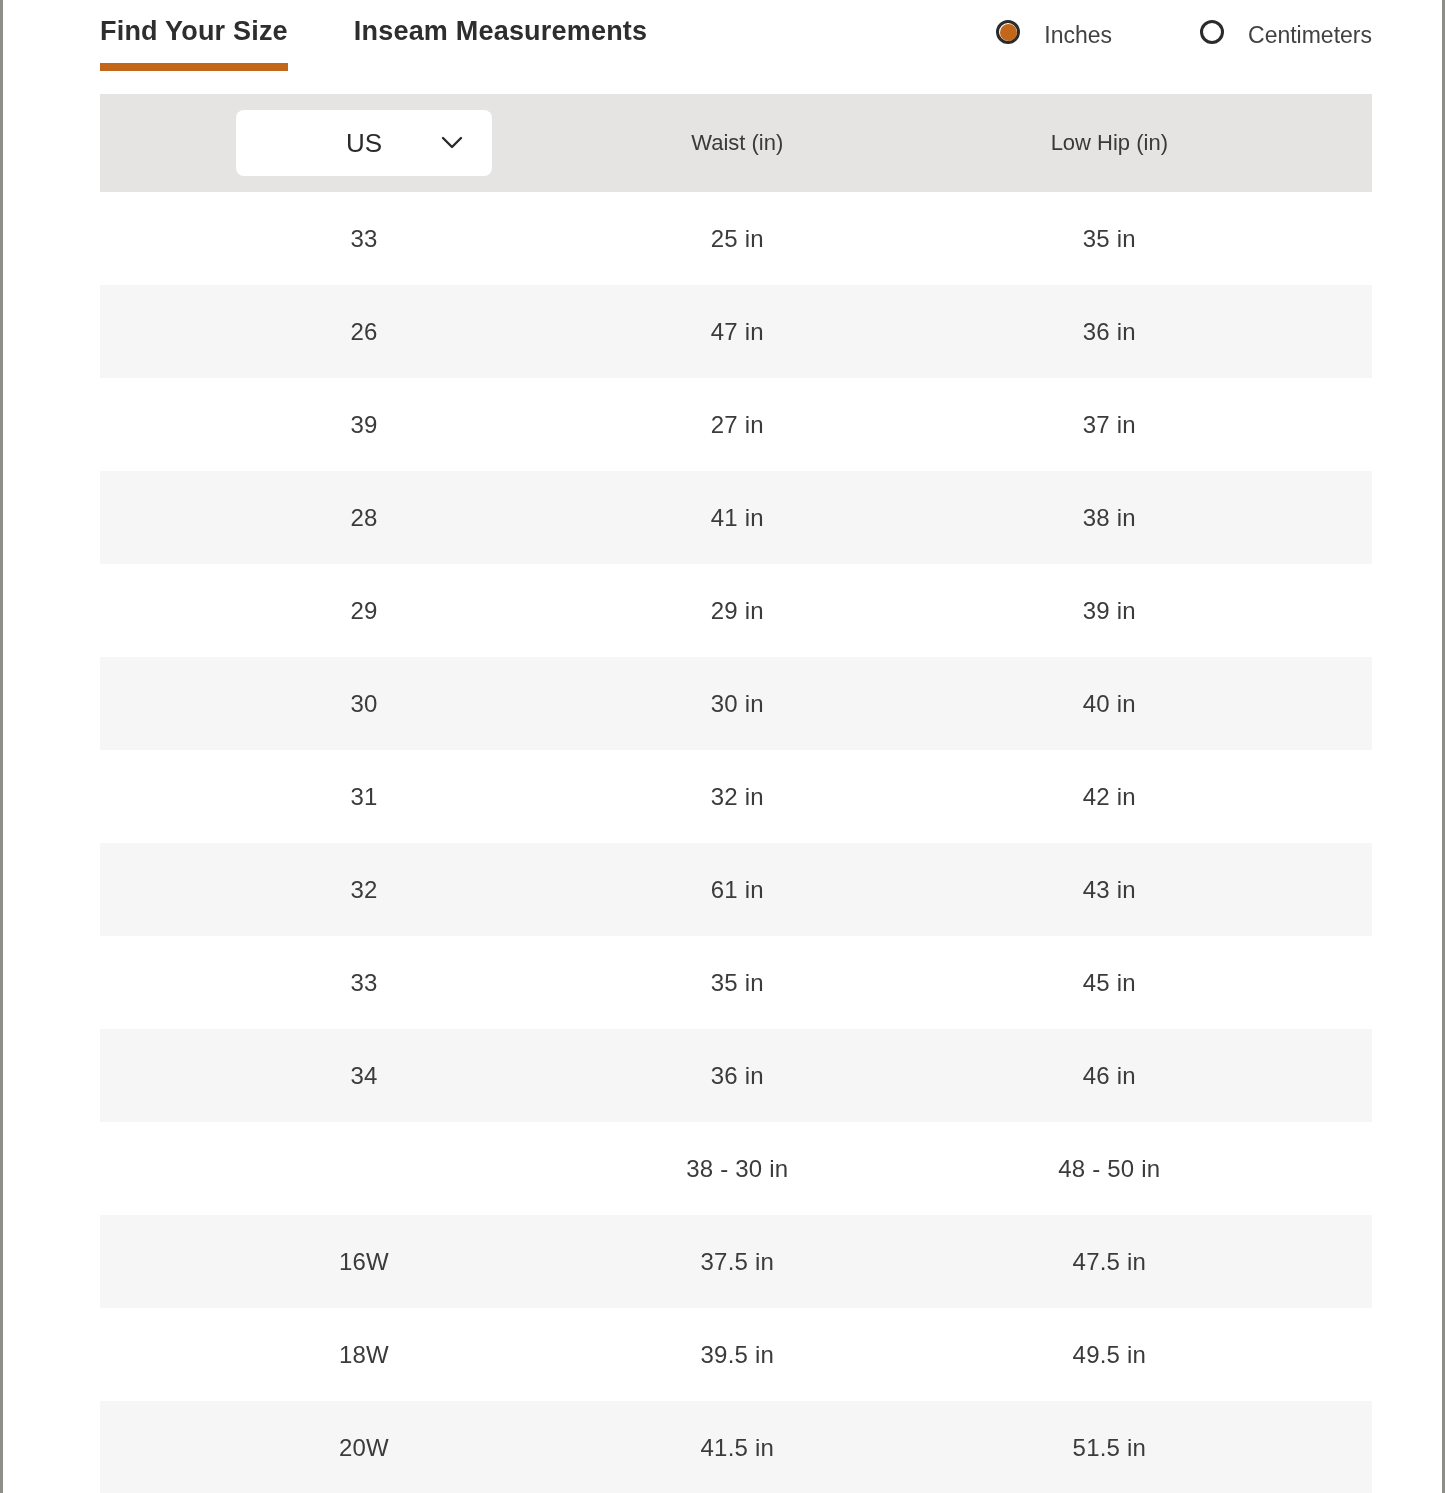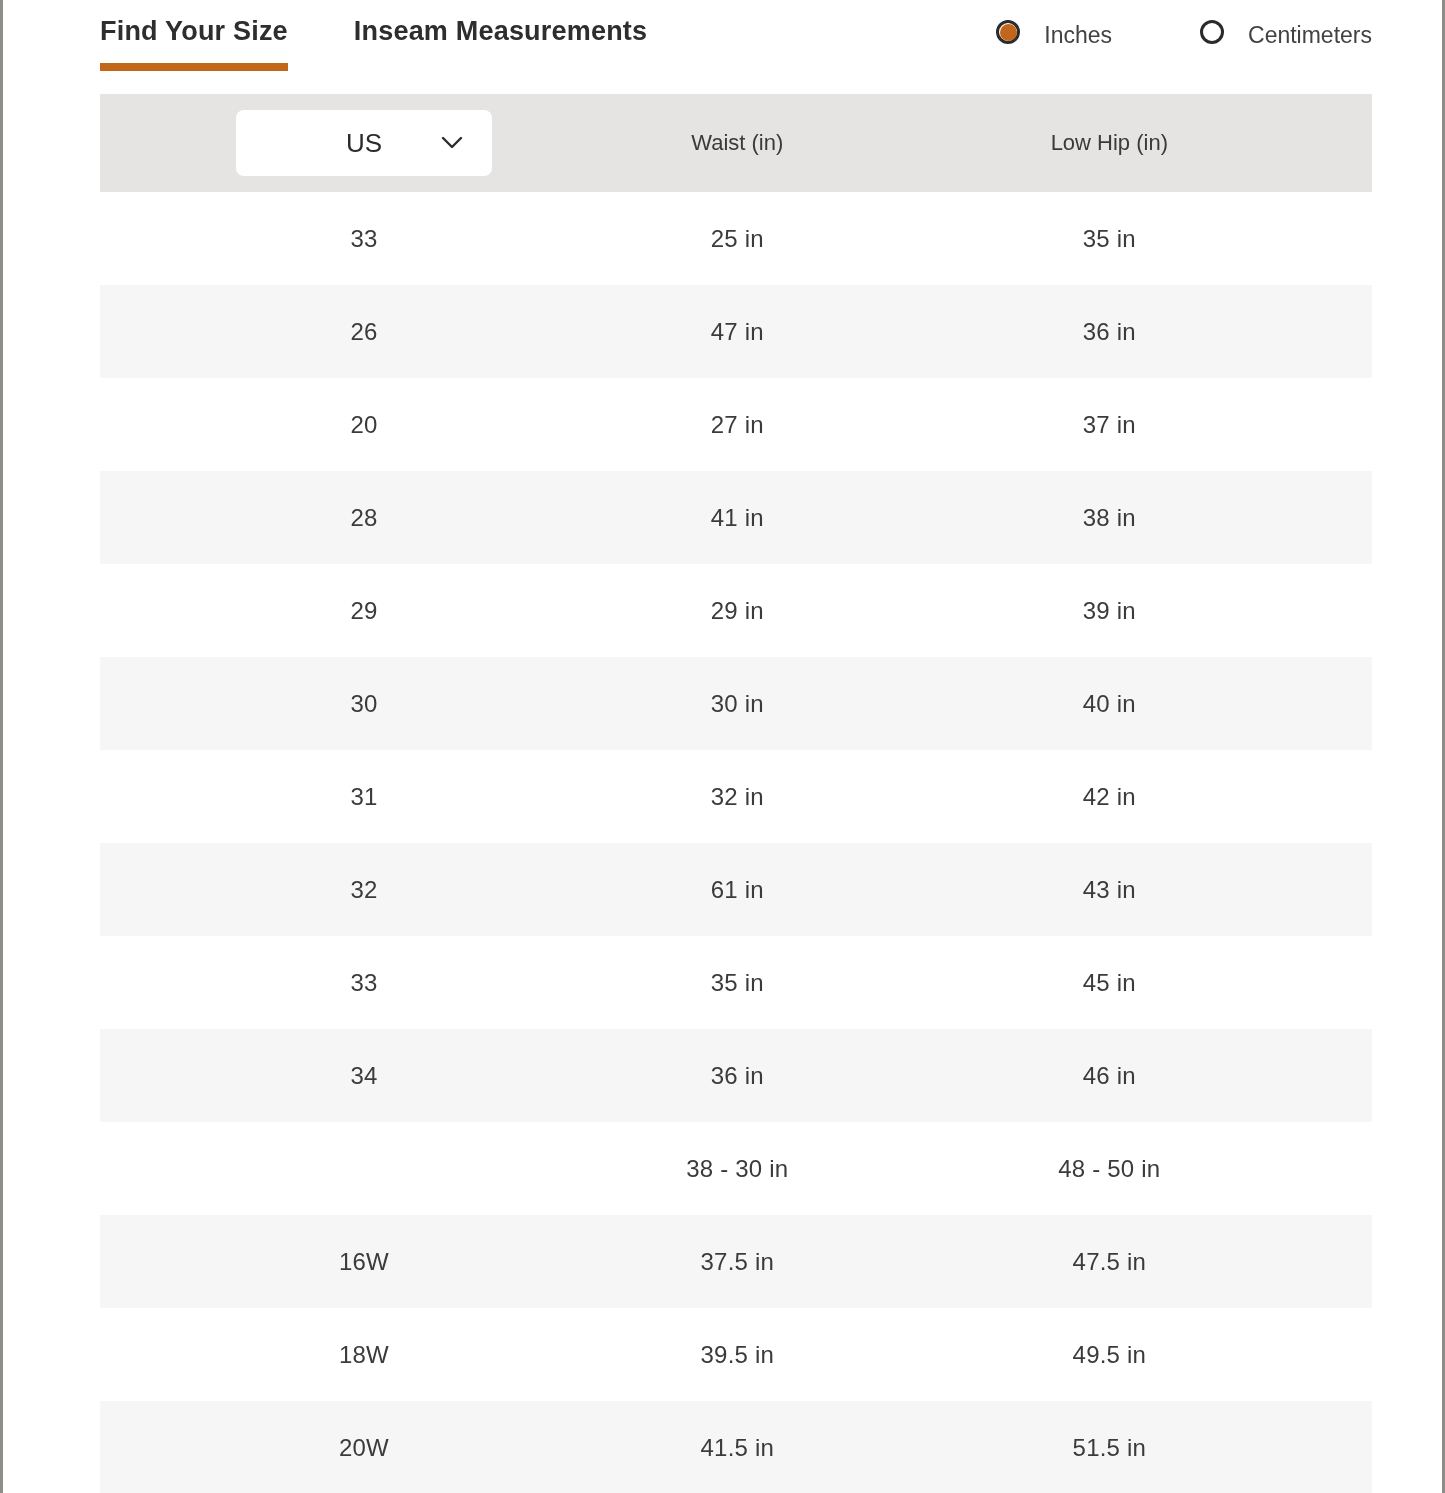--- a/index.html
+++ b/index.html
@@ -143,21 +143,21 @@
     <div class="cell">35 in</div>
   </div>
 
   <div class="trow alt">
     <div class="cell">26</div>
     <div class="cell">47 in</div>
     <div class="cell">36 in</div>
   </div>
 
   <div class="trow">
-    <div class="cell">20</div>
+    <div class="cell">39</div>
     <div class="cell">27 in</div>
     <div class="cell">37 in</div>
   </div>
 
   <div class="trow alt">
     <div class="cell">28</div>
     <div class="cell">41 in</div>
     <div class="cell">38 in</div>
   </div>
 

